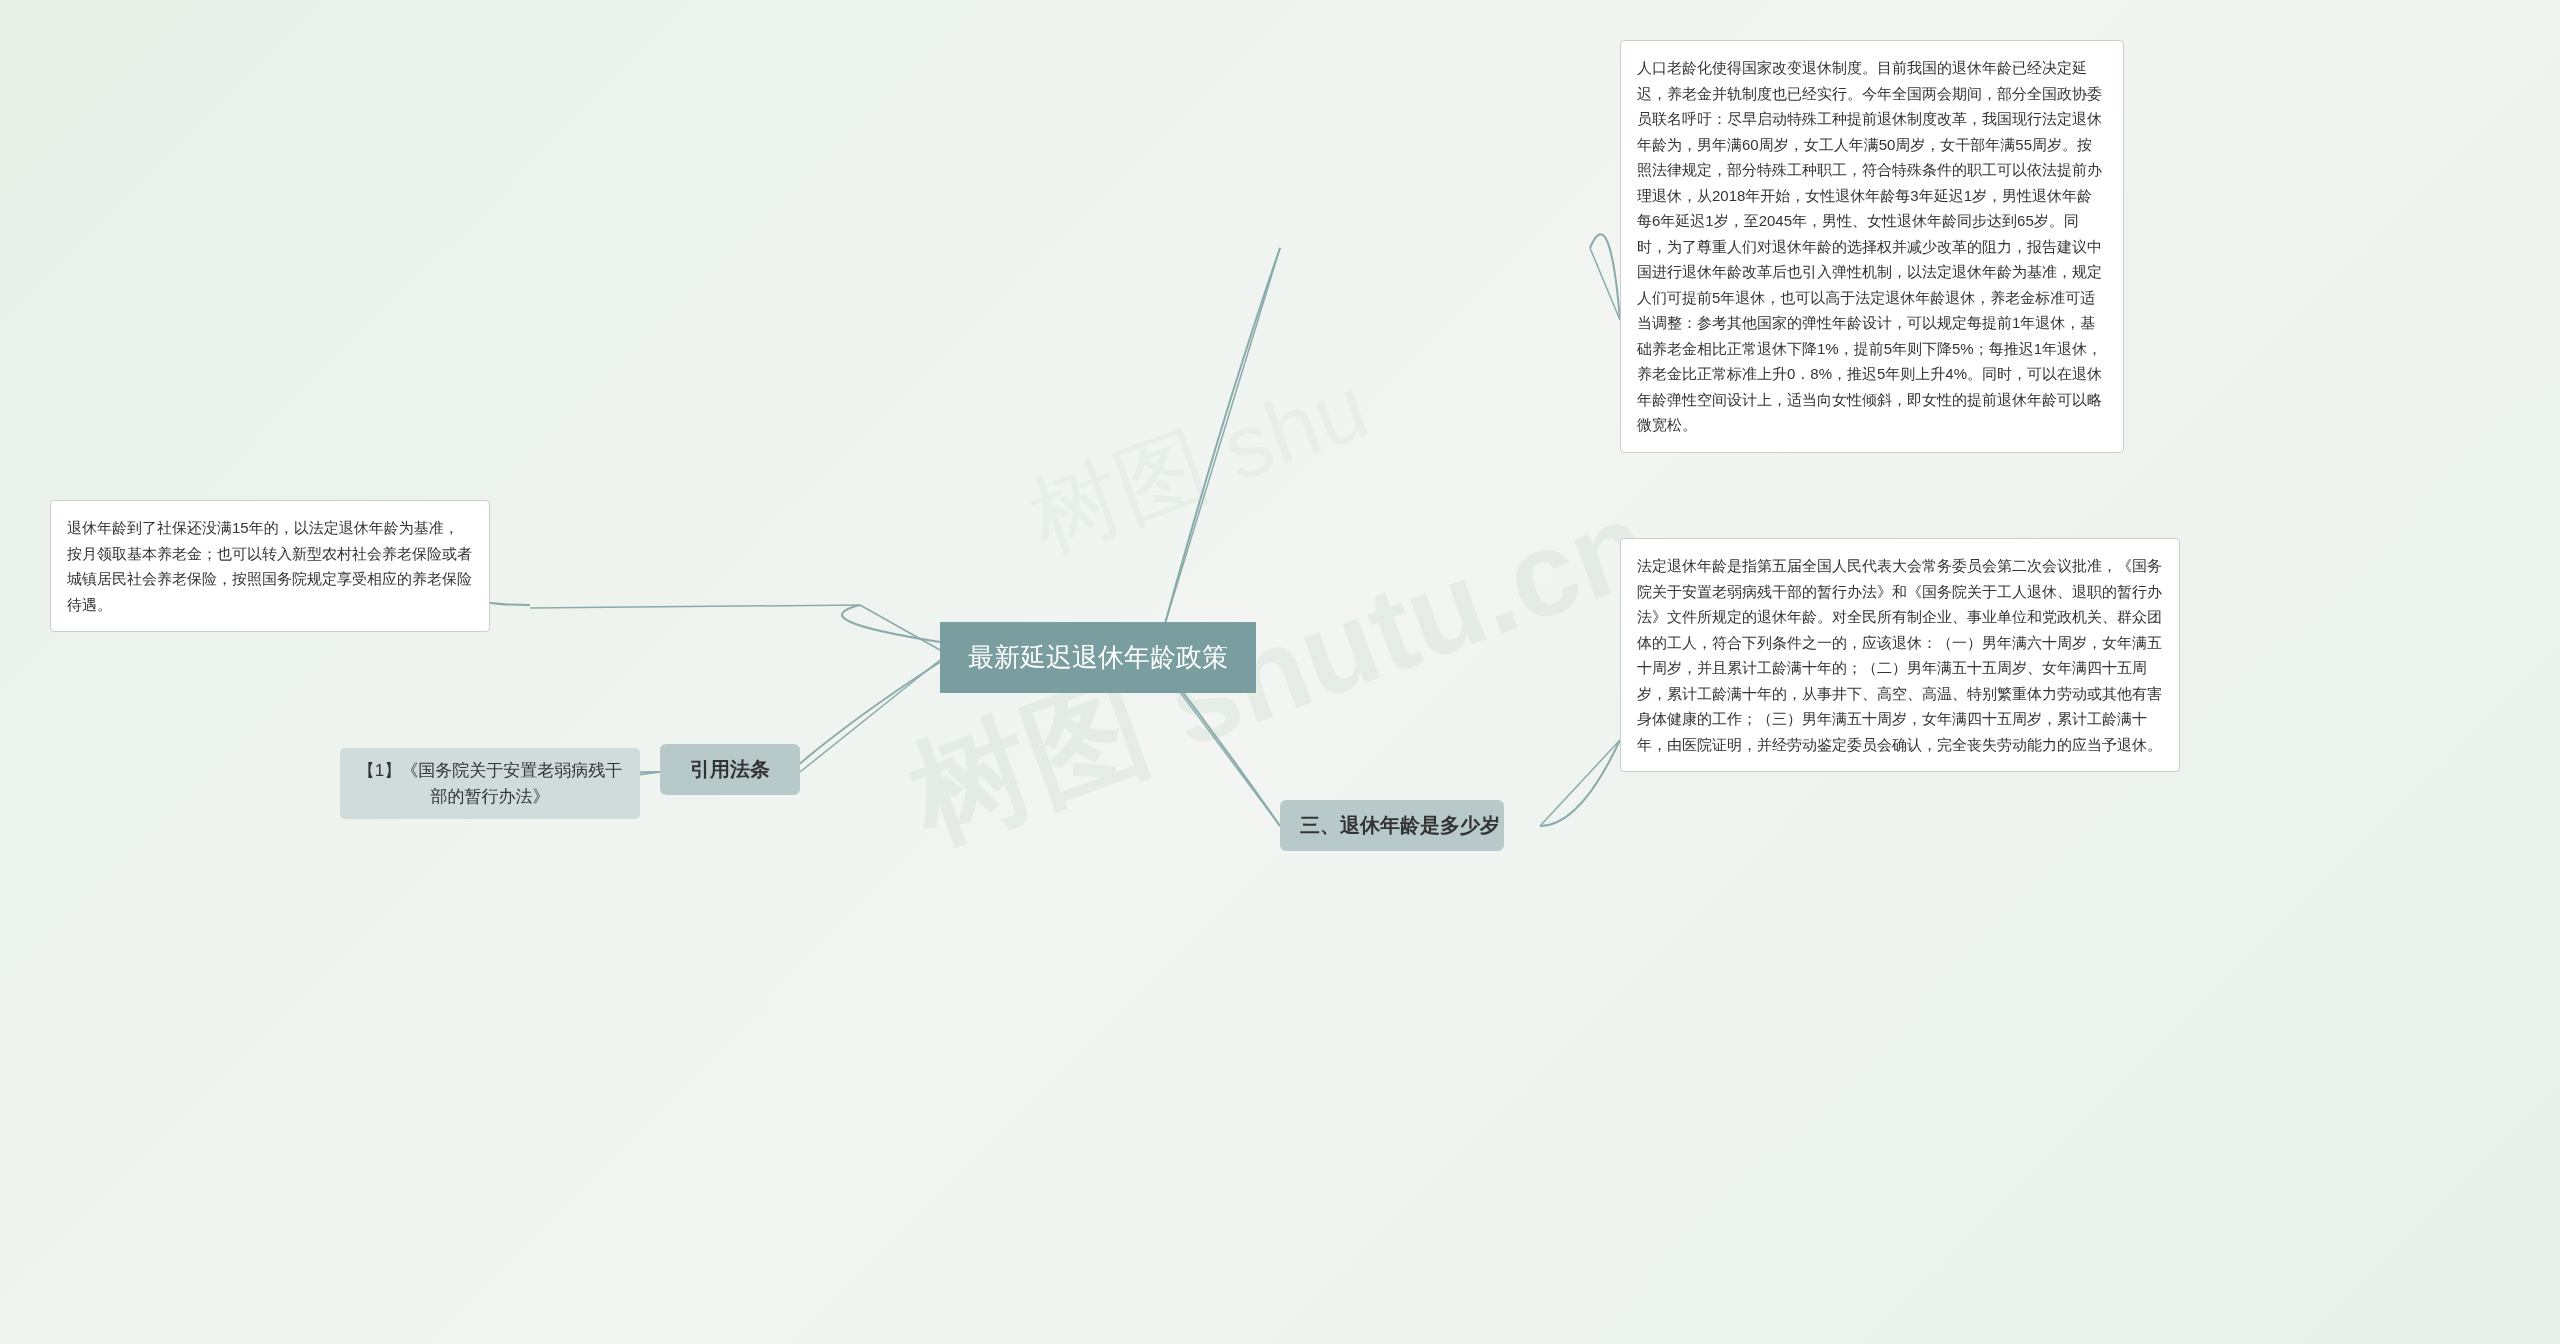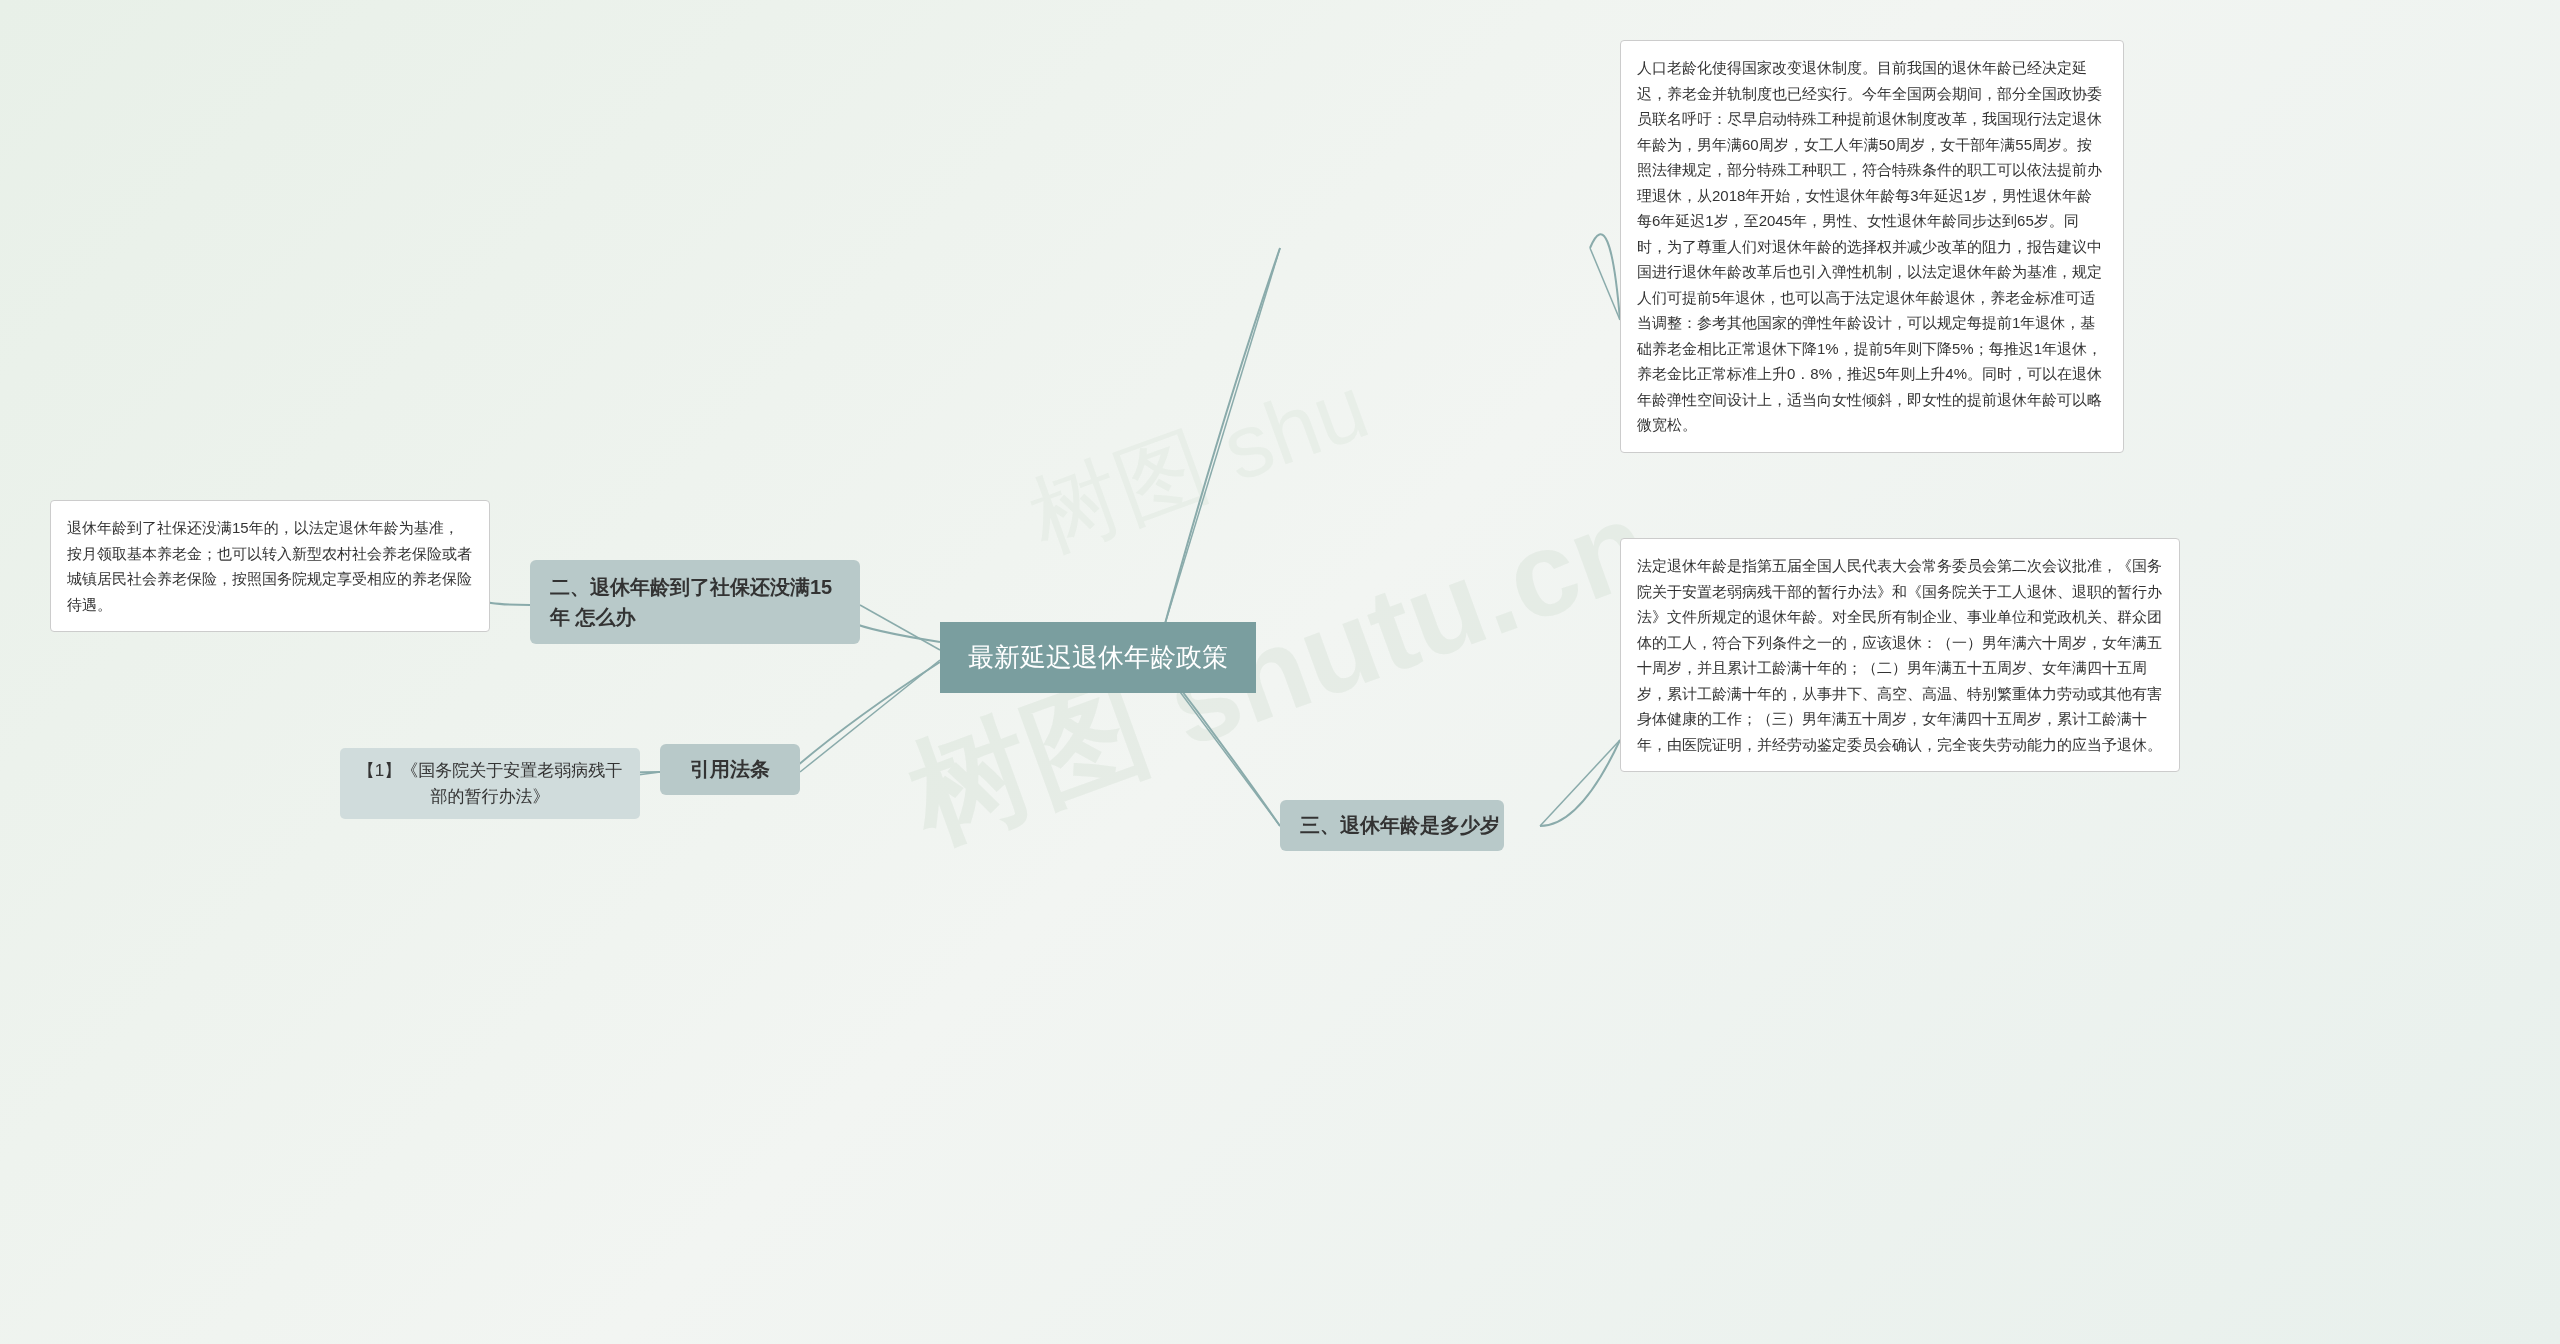--- a/index.html
+++ b/index.html
@@ -140,24 +140,20 @@
     <line x1="1160" y1="665" x2="1280" y2="826" stroke="#8aabab" stroke-width="1.5"></line>
 
     <line x1="1590" y1="248" x2="1620" y2="320" stroke="#8aabab" stroke-width="1.5"></line>
 
     <line x1="1540" y1="826" x2="1620" y2="740" stroke="#8aabab" stroke-width="1.5"></line>
   </svg>
 
   <div class="node node-central" style="left: 940px; top: 622px;">最新延迟退休年龄政策</div>
 
 
-  <div class="node node-level1" style="left: 530px; top: 560px; width: 330px; line-height: 1.5; white-space: normal;">
-    <span>二、退休年龄到了社保还没满15年
-怎么办</span>
-  </div>
 
   <div class="node node-level1" style="left: 660px; top: 744px; width: 140px; text-align: center;">
     <span>引用法条</span>
   </div>
 
   <div class="node node-level2" style="left: 340px; top: 748px; width: 300px; white-space: normal; line-height: 1.5;">
     <span>【1】《国务院关于安置老弱病残干部的暂行办法》</span>
   </div>
 
   <div class="node node-level1" style="left: 1280px; top: 800px; width: 224px;">

